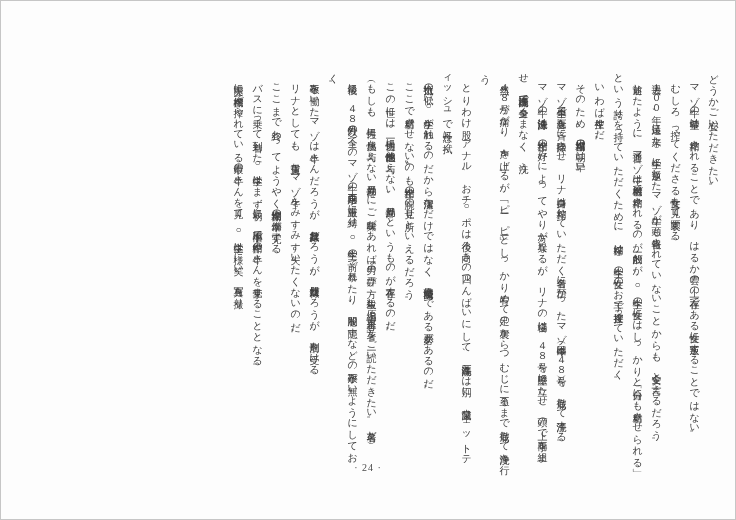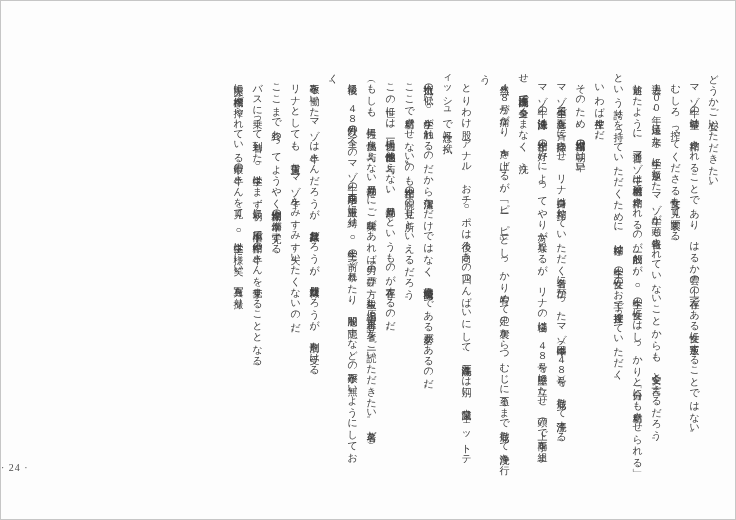--- a/index.html
+++ b/index.html
@@ -36,21 +36,21 @@
     padding: 0;
   }
   .text-block p.indent {
     text-indent: 1em;
   }
   .page-number {
     position: absolute;
     left: 0;
     right: 0;
     bottom: 46px;
-    text-align: left;
+    text-align: center;
     font-size: 10px;
     color: #4a4a4a;
     letter-spacing: 1px;
   }
 </style>
 </head>
 <body>
 
 <div class="page">
   <div class="text-block">

